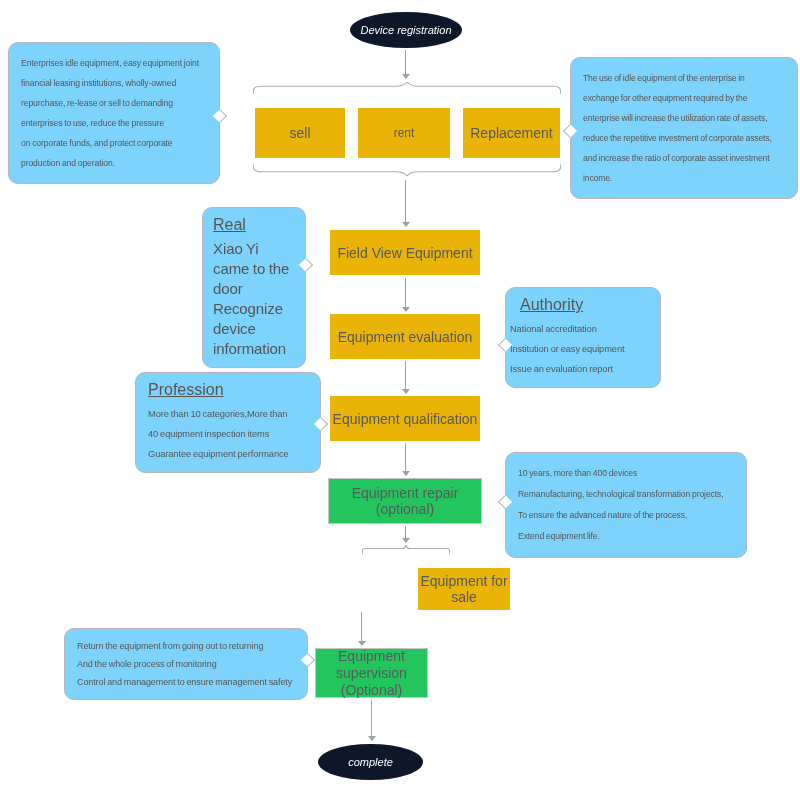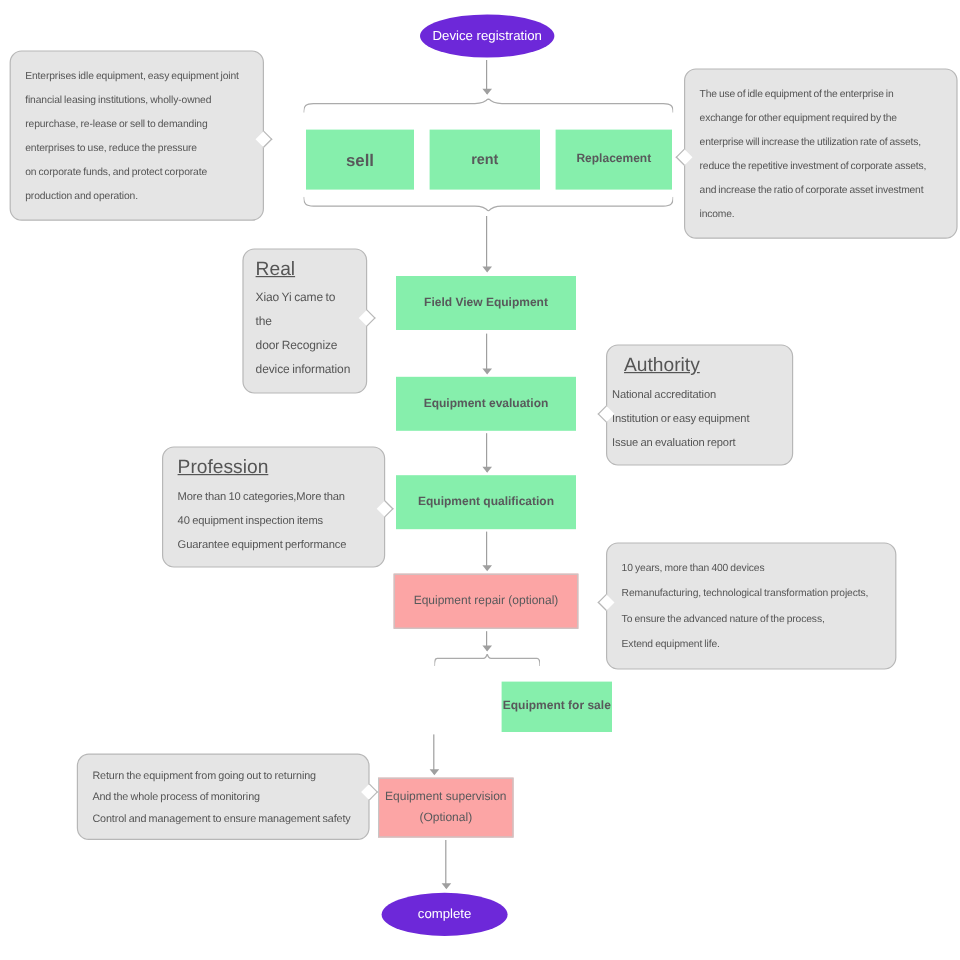--- a/index.html
+++ b/index.html
@@ -9,42 +9,43 @@
     position: relative;
     width: 800px;
     height: 800px;
     background: #ffffff;
     overflow: hidden;
   }
   
   .node {
     position: absolute;
     border-radius: 50%;
-    background: #6d28d9;
+    background: #0f172a;
     color: #ffffff;
     display: flex;
     align-items: center;
     justify-content: center;
     font-size: 11px;
     text-align: center;
+    font-style: italic;
   }
   
   .box {
     position: absolute;
     display: flex;
     align-items: center;
     justify-content: center;
     text-align: center;
     white-space: pre-line;
     color: #58595b;
-    font-size: 10px;
+    font-size: 14px;
     line-height: 16px;
   }
-  .filled { background: #86efac; font-weight: bold; }
-  .outlined { background: #fca5a5; border: 1px solid #c6c6c6; }
+  .filled { background: #eab308; }
+  .outlined { background: #22c55e; border: 1px solid #c6c6c6; }
   
   .arr {
     position: absolute;
     width: 0;
     border-left: 1px solid #9f9f9f;
   }
   .arr::after {
     content: "";
     position: absolute;
     bottom: -1px;
@@ -53,21 +54,21 @@
     border-left: 4px solid transparent;
     border-right: 4px solid transparent;
     border-top: 5px solid #9f9f9f;
   }
   
   .brace { position: absolute; }
   .brace svg { display: block; width: 100%; height: 100%; }
   
   .callout {
     position: absolute;
-    background: #e5e5e5;
+    background: #7dd3fc;
     border: 1px solid #b7b7b7;
     border-radius: 10px;
     color: #555555;
     padding: 10px 12px;
   }
   .callout .title { font-size: 16px; color: #555555; margin-bottom: 5px; text-decoration: underline; }
   .callout .body {
     white-space: pre-line;
     font-size: 9px;
     line-height: 20px;
@@ -158,21 +159,21 @@
 exchange for other equipment required by the
 enterprise will increase the utilization rate of assets,
 reduce the repetitive investment of corporate assets,
 and increase the ratio of corporate asset investment
 income.</div>
     <div class="tip tip-l" style="top:68px"></div>
   </div>
 
   <div class="callout" style="left:202px;top:207px;width:104px;padding:8px 10px">
     <div class="title">Real</div>
-    <div class="body" style="font-size:10px">Xiao Yi came to the
+    <div class="body" style="font-size:15px">Xiao Yi came to the
 door  Recognize
 device information</div>
     <div class="tip tip-r" style="top:52px"></div>
   </div>
 
   <div class="callout" style="left:505px;top:287px;width:156px;padding:8px 4px">
     <div class="title" style="padding-left:10px">Authority</div>
     <div class="body" style="font-size:9.3px">National accreditation
 Institution or easy equipment
 Issue an evaluation report</div>

